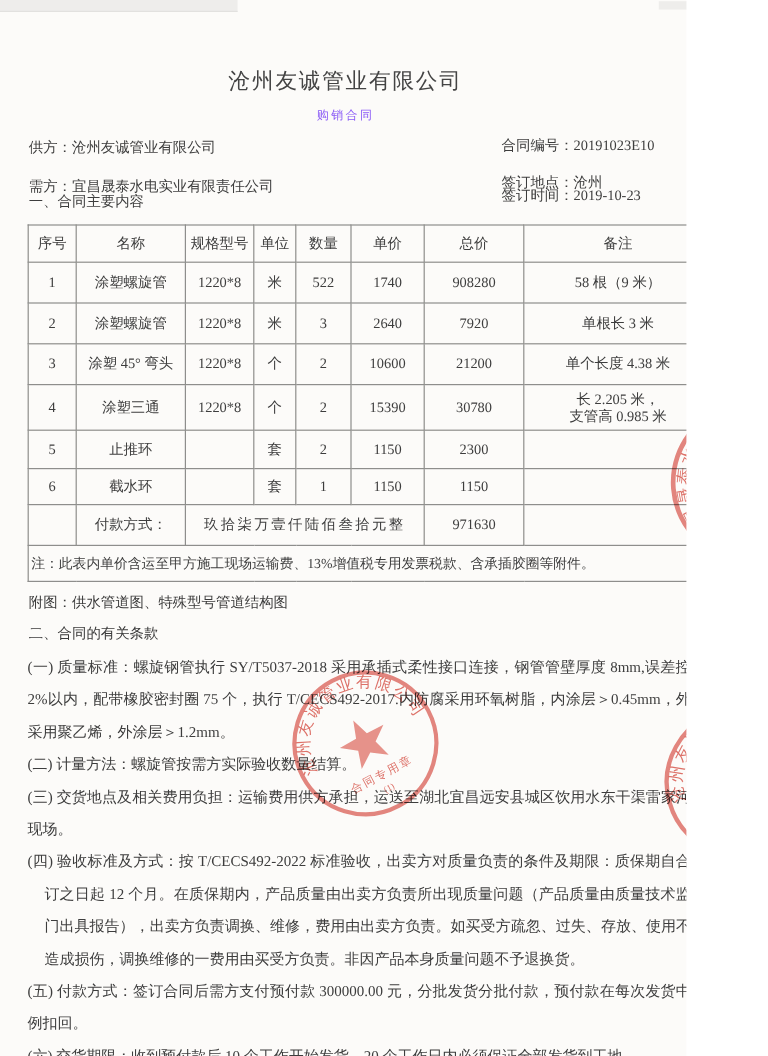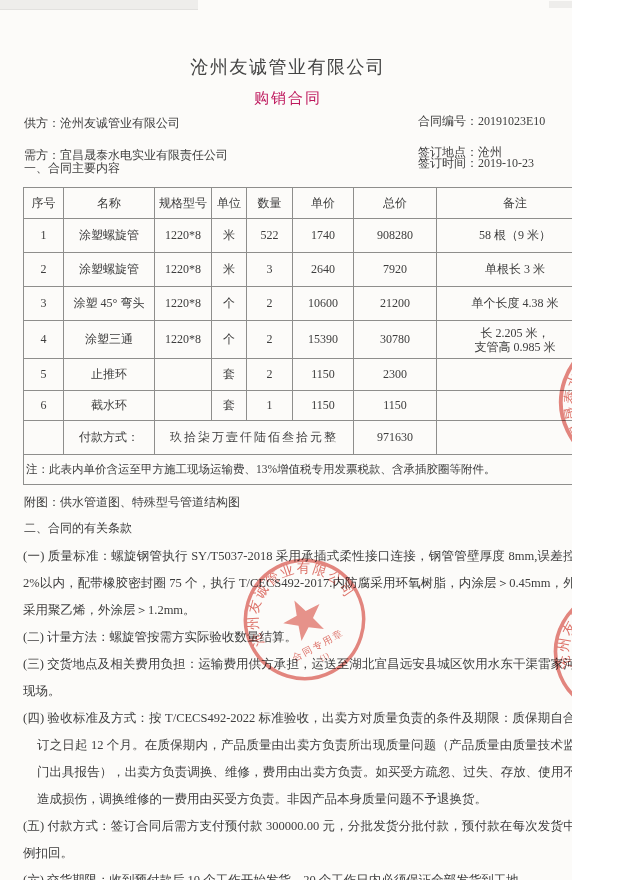--- a/index.html
+++ b/index.html
@@ -13,21 +13,21 @@
   .bar-tl        { left:0;   top:0; width:198px; height:9px;  border-bottom:1px solid #e2e1df; }
   .bar-tr1       { left:549px; top:1px; width:24px; height:7px; }
   .bar-tr2       { left:585px; top:1px; width:26px; height:15px; }
 
   .doc-title {
     position:absolute; top:55px; left:0; width:576px; text-align:center;
     font-size:18px; letter-spacing:1.5px; color:#444;
   }
   .doc-subtitle {
     position:absolute; top:89px; left:0; width:576px; text-align:center;
-    font-size:15px; letter-spacing:2px; color:#be185d;
+    font-size:10px; letter-spacing:2px; color:#8b5cf6;
   }
   .meta-line { position:absolute; font-size:12px; white-space:nowrap; color:#3d3d3d; }
   .m-supplier { left:24px; top:115px; }
   .m-buyer    { left:24px; top:147px; }
   .m-no       { left:418px; top:113px; }
   .m-place    { left:418px; top:144px; }
   .m-date     { left:418px; top:155px; }
 
   .sec1-heading { position:absolute; left:24px; top:160px; font-size:12px; color:#3d3d3d; }
 

